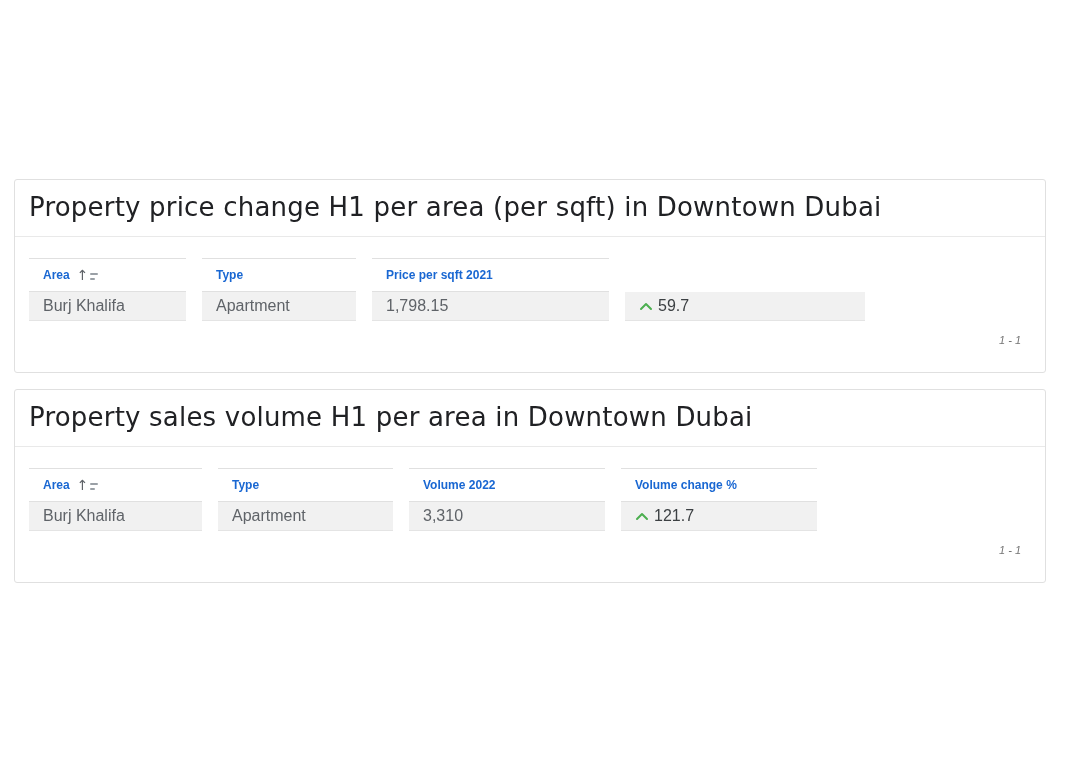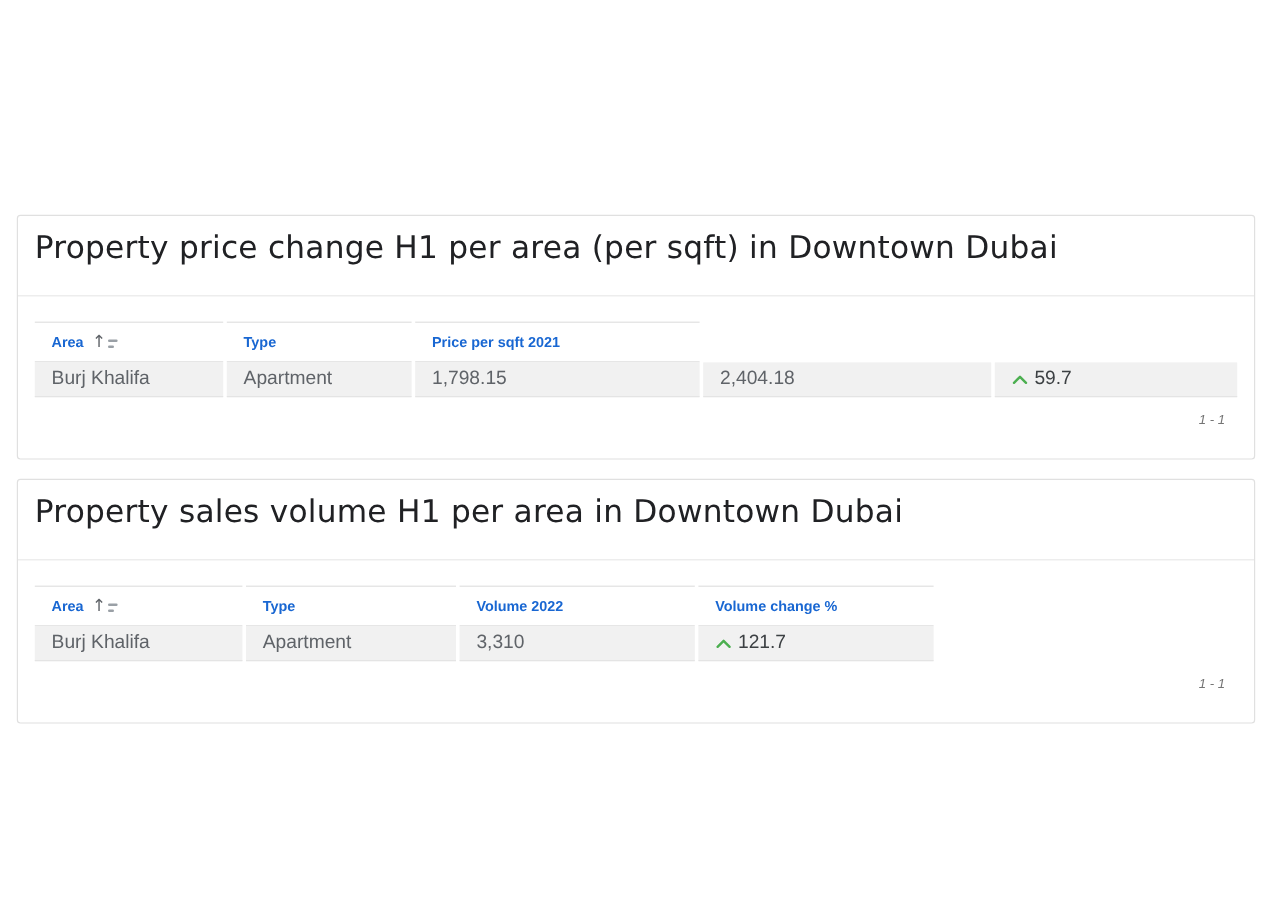--- a/index.html
+++ b/index.html
@@ -13,31 +13,31 @@
   }
   .card {
     width: 1032px;
     background: #ffffff;
     border: 1px solid #e0e0e0;
     border-radius: 3px;
     margin-bottom: 16px;
   }
   .card-title {
     margin: 0;
-    padding: 12px 14px 24px 14px;
+    padding: 12px 14px 14px 14px;
     font-family: "DejaVu Sans", "Liberation Sans", sans-serif;
     font-size: 26px;
     font-weight: 500;
     letter-spacing: 0.2px;
     color: #202124;
     border-bottom: 1px solid #e9e9e9;
     white-space: nowrap;
   }
   .table-wrap { margin: 21px 14px 0 14px; }
-  .grid { display: grid; column-gap: 3px; }
+  .grid { display: grid; column-gap: 16px; }
   .cols-t1 { grid-template-columns: 157px 154px 237px 240px 1fr; }
   .cols-t2 { grid-template-columns: 173px 175px 196px 196px 1fr; }
   .th {
     height: 34px;
     display: flex; align-items: center; gap: 7px;
     padding: 0 14px;
     background: #ffffff;
     border-top: 1px solid #e0e0e0;
     border-bottom: 1px solid #e0e0e0;
     font-size: 12px; font-weight: bold;
@@ -97,21 +97,20 @@
         <span>Type</span>
       </div>
       <div class="th">
         <span>Price per sqft 2021</span>
       </div>
     </div>
     <div class="grid cols-t1">
       <div class="td">Burj Khalifa</div>
       <div class="td">Apartment</div>
       <div class="td">1,798.15</div>
-      <div class="td">2,404.18</div>
       <div class="td">
         <span class="trend-up">
           <svg width="14" height="10" viewBox="0 0 14 10">
               <polyline points="2,8 7,3 12,8" fill="none" stroke="#4caf50" stroke-width="2" stroke-linecap="round" stroke-linejoin="round"></polyline>
             </svg>
         </span>
         <span class="change-value">59.7</span>
       </div>
     </div>
     <div class="pagination">1 - 1</div>

